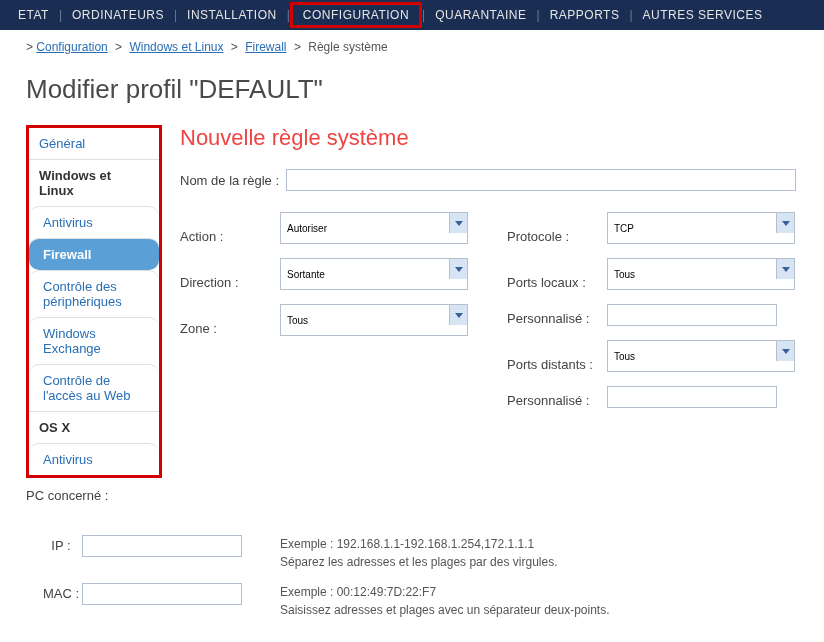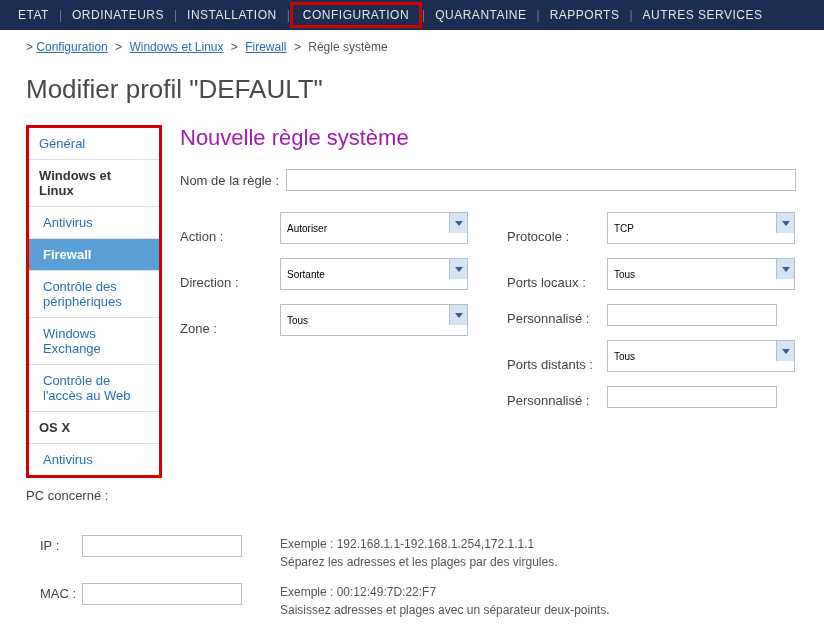--- a/index.html
+++ b/index.html
@@ -17,44 +17,44 @@
   
   .page-title { font-size: 26px; font-weight: normal; color: #4a4a4a; padding: 14px 20px 20px 26px; }
   
   .content { display: flex; padding: 0 20px 0 26px; gap: 18px; }
   
   .sidebar { width: 136px; border: 3px solid #d40000; padding: 0; flex-shrink: 0; }
   .side-item { display: block; padding: 8px 10px; color: #2a6fb5; font-size: 13px; cursor: pointer; border-top: 1px solid #e0e0e0; }
   .side-item:first-child { border-top: none; }
   .side-item.bold { font-weight: bold; color: #333; }
   .side-item.active { background: #5a9fd6; color: #fff; font-weight: bold; }
-  .side-item.sub { padding-left: 14px; }
+  .side-item.sub { padding-left: 14px; border-radius: 10px; }
   
   .main { flex: 1; }
-  .section-title { font-size: 22px; color: #a21caf; font-weight: normal; margin-bottom: 18px; }
+  .section-title { font-size: 22px; color: #ef4444; font-weight: normal; margin-bottom: 18px; }
   
   .row { display: flex; align-items: center; margin-bottom: 8px; }
   .row .lbl { width: 106px; color: #404040; font-size: 13px; }
   .row input[type=text] { border: 1px solid #b5c0ce; height: 22px; padding: 2px 6px; font-size: 13px; }
   .rulename-input { width: 510px; }
   
   .two-col { display: flex; gap: 30px; margin-top: 8px; }
   .col { flex: 1; }
   .col .frow { display: flex; align-items: flex-end; margin-bottom: 14px; margin-top: 13px; }
   .col .flbl { width: 100px; color: #444; font-size: 13px; }
   .select-wrap { position: relative; display: inline-block; }
   .select-wrap select { width: 188px; height: 32px; border: 1px solid #b5c0ce; background: #fff; padding: 1px 20px 1px 6px; font-size: 10px; appearance: none; -webkit-appearance: none; }
   .select-wrap .arrow { position: absolute; right: 1px; top: 1px; width: 18px; height: 20px; background: #d7e4f3; display: flex; align-items: center; justify-content: center; pointer-events: none; border-left: 1px solid #b5c0ce; }
   .select-wrap .arrow svg { width: 8px; height: 5px; }
   .small-input { width: 170px; border: 1px solid #b5c0ce; height: 22px; padding: 2px 6px; font-size: 13px; }
   
   .pc-section { padding: 10px 20px 10px 26px; }
   .pc-label { color: #444; font-size: 13px; margin-bottom: 32px; display: block; }
   .pc-row { display: flex; align-items: flex-start; margin-bottom: 12px; }
-  .pc-row .plbl { width: 56px; color: #444; font-size: 13px; padding-top: 3px; padding-left: 14px; }
+  .pc-row .plbl { width: 56px; color: #444; font-size: 13px; padding-top: 3px; padding-left: 14px; text-align: center; }
   .pc-row .pinput { width: 160px; border: 1px solid #b5c0ce; height: 22px; padding: 2px 6px; font-size: 13px; margin-right: 38px; }
   .pc-example { color: #555; font-size: 12px; line-height: 1.5; }
   
   .btn-row { display: flex; justify-content: flex-end; gap: 10px; padding: 8px 20px 12px 20px; }
   .btn { border: 1px solid #b5b5b5; background: #f4f4f4; padding: 5px 18px; font-size: 13px; cursor: pointer; color: #333; }
 </style>
 </head>
 <body>
 
 <div class="topnav">

